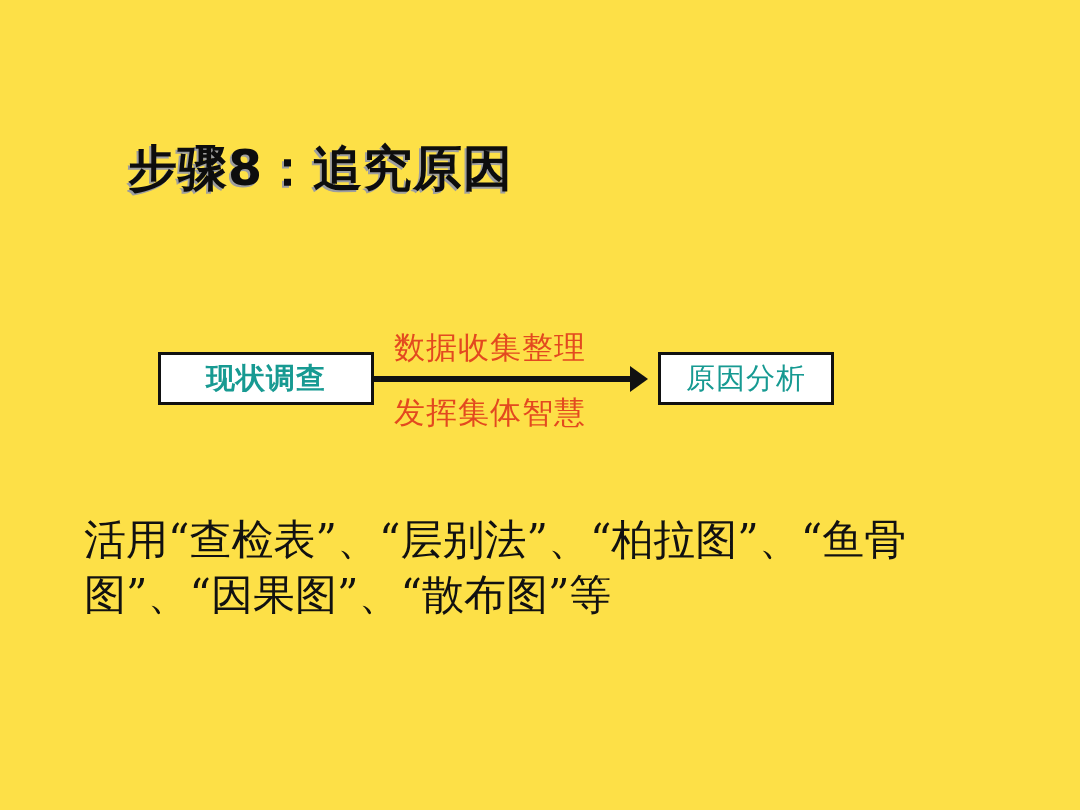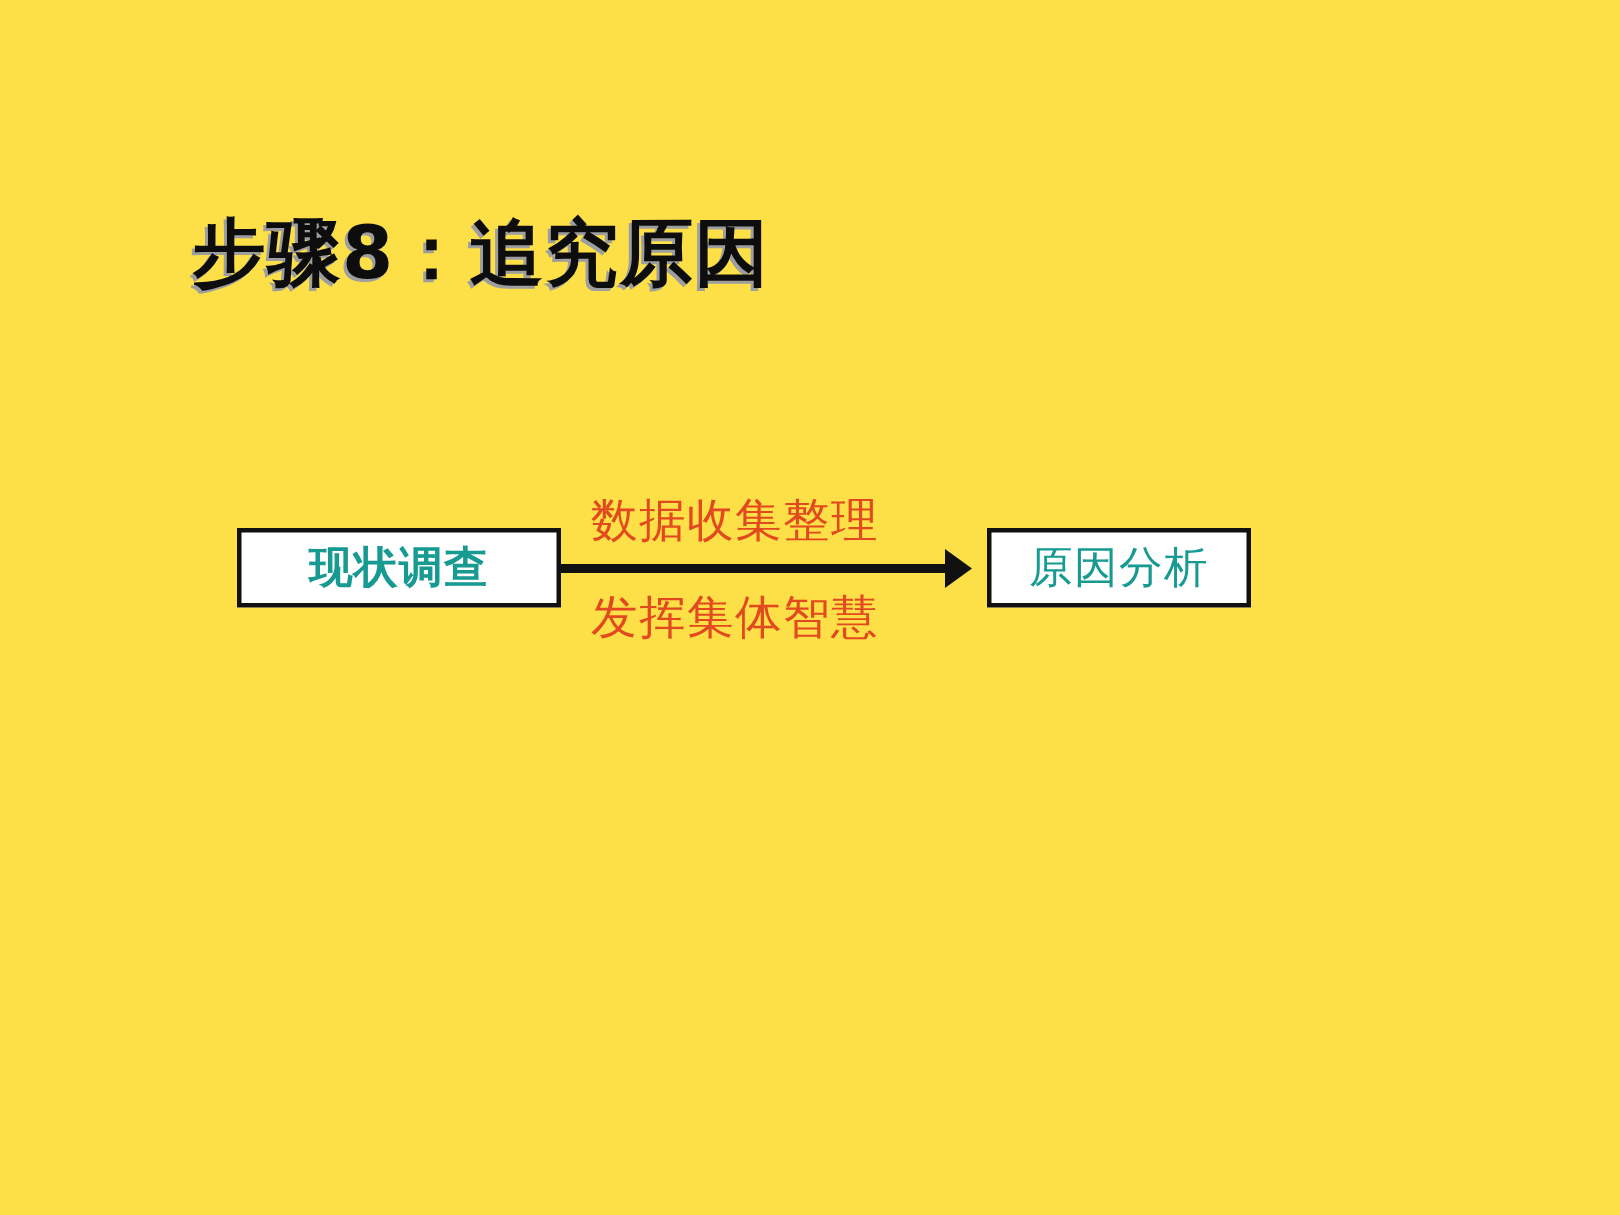--- a/index.html
+++ b/index.html
@@ -150,14 +150,15 @@
     <div class="arrow-label" id="label-above">数据收集整理</div>
 
     <div class="arrow-label" id="label-below">发挥集体智慧</div>
 
     <div class="proc-box" id="box-cause">
       <span>原因分析</span>
     </div>
 
   </div>
 
+  <div id="body-text">活用“查检表”、“层别法”、“柏拉图”、“鱼骨图”、“因果图”、“散布图”等</div>
 
 </div>
 
 </body></html>

